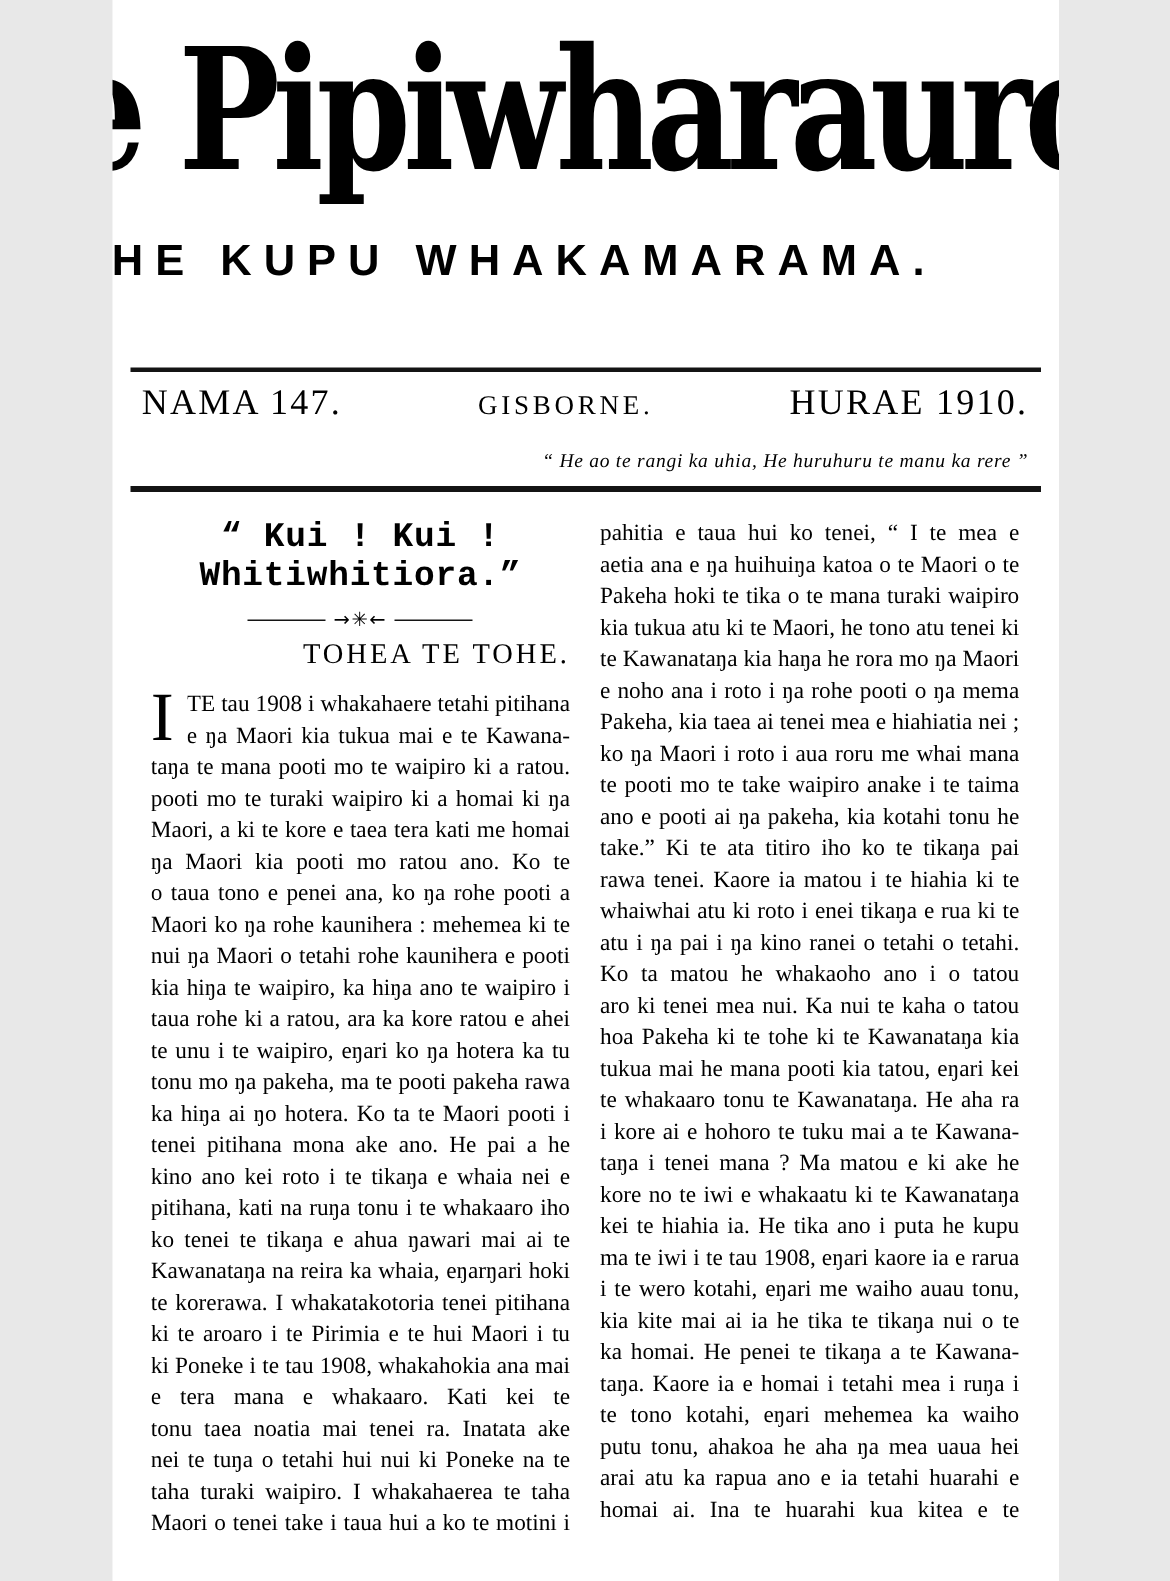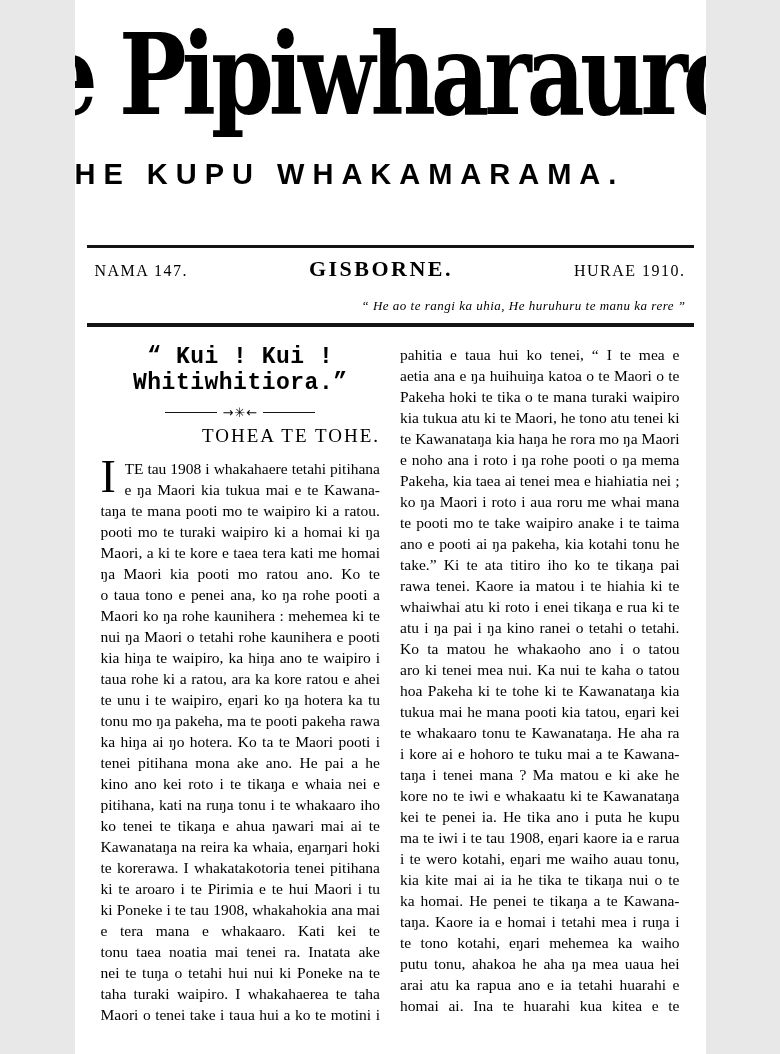--- a/index.html
+++ b/index.html
@@ -17,22 +17,22 @@
     margin-top:10px;
     font-family:"Liberation Sans","DejaVu Sans",sans-serif;
     font-weight:bold;font-size:29px;letter-spacing:8px;
   }
   
   .header-box{
     margin:54px 12px 0;border-top:3px solid #141414;border-bottom:4px solid #141414;
     padding:8px 8px 9px;
   }
   .header-row{display:flex;justify-content:space-between;align-items:baseline;}
-  .issue-no,.issue-date{font-size:16px;letter-spacing:1.5px;}
-  .place{font-size:22px;letter-spacing:2.5px;font-weight:bold;}
+  .issue-no,.issue-date{font-size:24px;letter-spacing:1.5px;}
+  .place{font-size:18px;letter-spacing:2.5px;}
   .motto{
     text-align:right;font-style:italic;font-size:13px;margin-top:16px;letter-spacing:.5px;
   }
   
   .columns{display:flex;gap:20px;padding:0 26px;margin-top:17px;align-items:flex-start;}
   .col{flex:1;min-width:0;}
   .kui-heading{
     text-align:center;font-family:Liberation Mono, monospace;font-weight:bold;
     font-size:23px;letter-spacing:.5px;
   }
@@ -135,21 +135,21 @@
           <div class="tline">whaiwhai atu ki roto i enei tikaŋa e rua ki te rapu</div>
           <div class="tline">atu i ŋa pai i ŋa kino ranei o tetahi o tetahi.</div>
           <div class="tline">Ko ta matou he whakaoho ano i o tatou whaka-</div>
           <div class="tline">aro ki tenei mea nui. Ka nui te kaha o tatou</div>
           <div class="tline">hoa Pakeha ki te tohe ki te Kawanataŋa kia</div>
           <div class="tline">tukua mai he mana pooti kia tatou, eŋari kei</div>
           <div class="tline">te whakaaro tonu te Kawanataŋa. He aha ra</div>
           <div class="tline">i kore ai e hohoro te tuku mai a te Kawana-</div>
           <div class="tline">taŋa i tenei mana ? Ma matou e ki ake he</div>
           <div class="tline">kore no te iwi e whakaatu ki te Kawanataŋa</div>
-          <div class="tline">kei te penei ia. He tika ano i puta he kupu</div>
+          <div class="tline">kei te hiahia ia. He tika ano i puta he kupu</div>
           <div class="tline">ma te iwi i te tau 1908, eŋari kaore ia e rarua</div>
           <div class="tline">i te wero kotahi, eŋari me waiho auau tonu,</div>
           <div class="tline">kia kite mai ai ia he tika te tikaŋa nui o te iwi,</div>
           <div class="tline">ka homai. He penei te tikaŋa a te Kawana-</div>
           <div class="tline">taŋa. Kaore ia e homai i tetahi mea i ruŋa i</div>
           <div class="tline">te tono kotahi, eŋari mehemea ka waiho putu-</div>
           <div class="tline">putu tonu, ahakoa he aha ŋa mea uaua hei</div>
           <div class="tline">arai atu ka rapua ano e ia tetahi huarahi e</div>
           <div class="tline">homai ai. Ina te huarahi kua kitea e te</div>
         </div>

